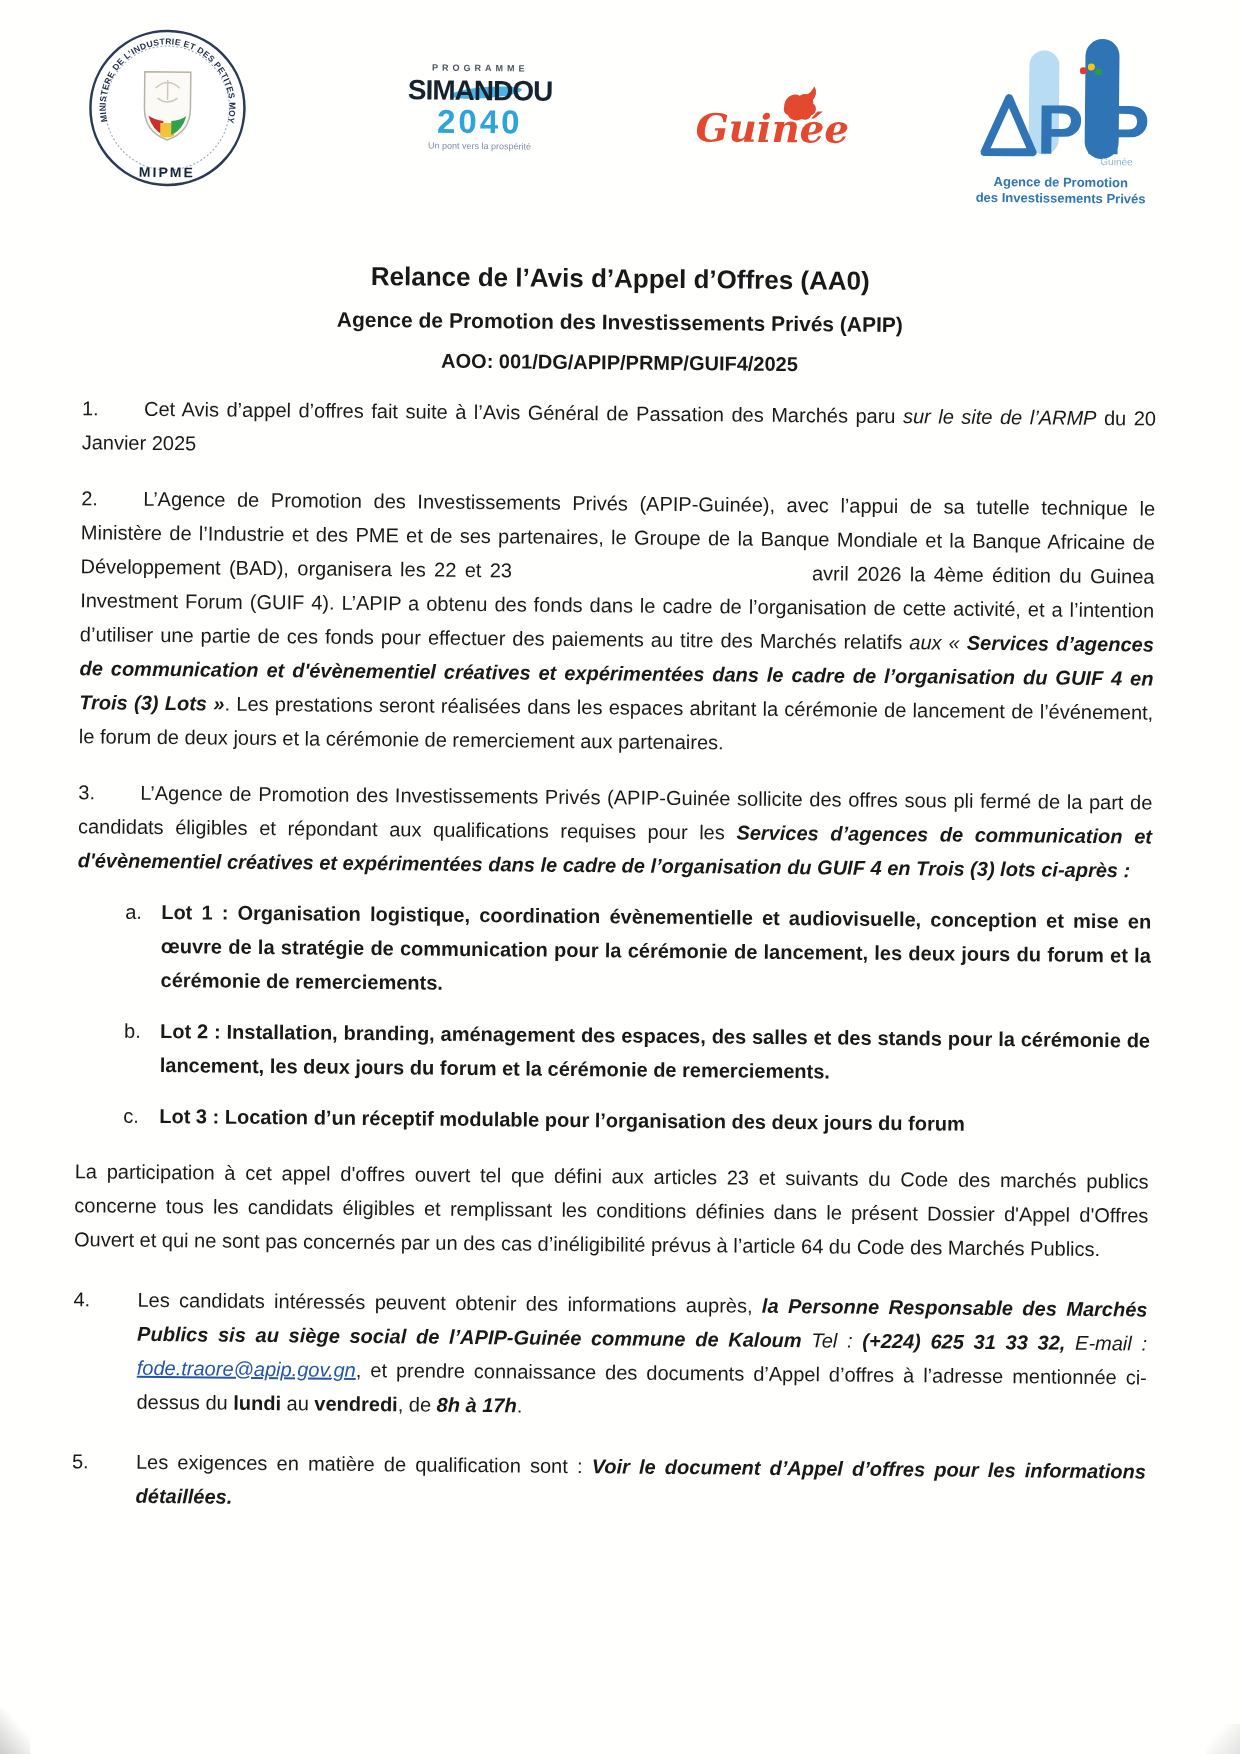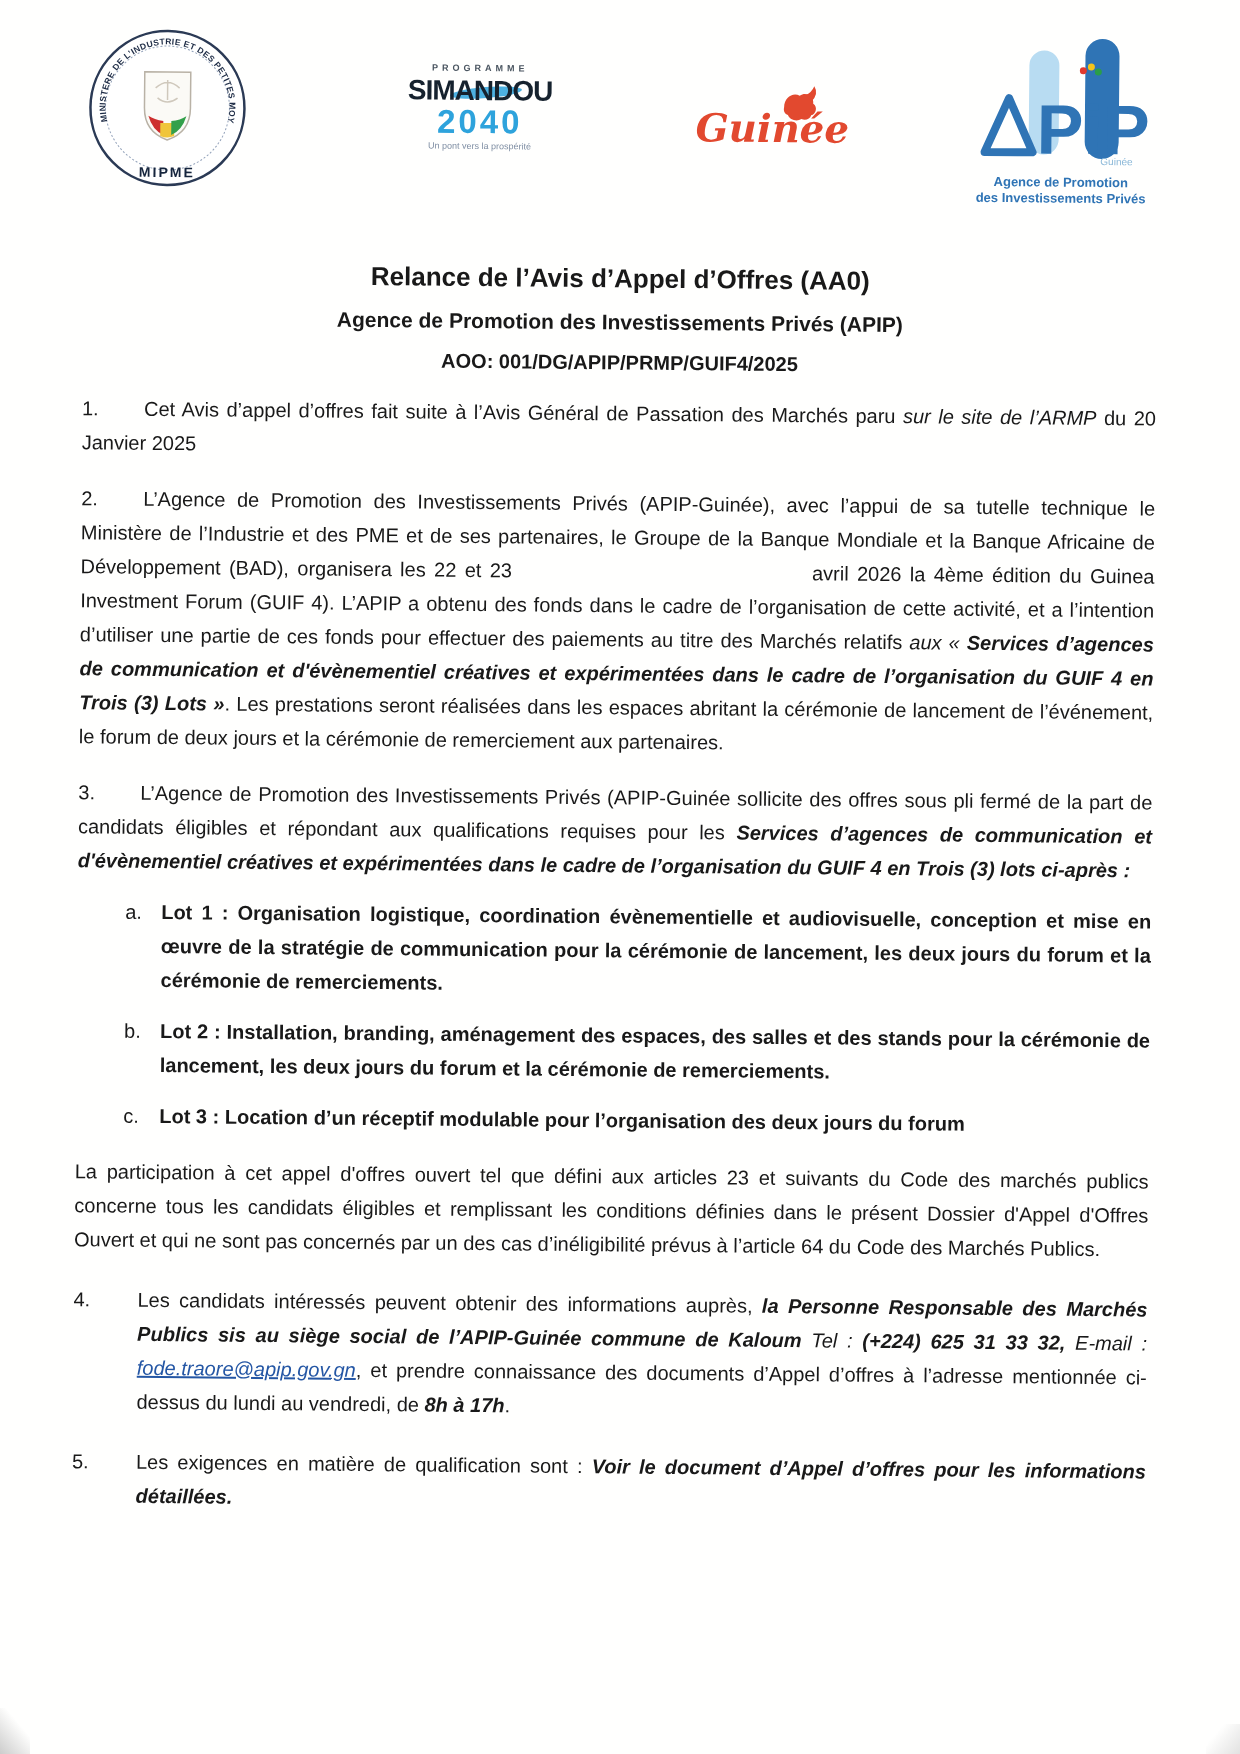--- a/index.html
+++ b/index.html
@@ -28,21 +28,21 @@
   .title-block{text-align:center;margin-top:40px;}
   .doc-title{font-size:26px;font-weight:bold;margin:0;}
   .doc-org{font-size:21px;font-weight:bold;margin:16px 0 0;}
   .doc-ref{font-size:20px;font-weight:bold;margin:17px 0 0;}
 
   
   .body-text{margin-top:12px;font-size:20px;line-height:34px;text-align:justify;}
   p.para{margin:22px 0 0;}
   .num{display:inline-block;width:62px;}
   .it{font-style:italic;}
-  .b{font-weight:normal;margin-top:36px;}
+  .b{font-weight:bold;margin-top:36px;}
   .bi{font-weight:bold;font-style:italic;}
   .spacer-gap{display:inline-block;width:300px;}
   .email-link{color:#2456a4;text-decoration:underline;}
 
   .lots{margin:6px 0 0 48px;}
   .lot{display:flex;margin-top:17px;}
   .lot-marker{flex:none;width:36px;}
   .lot-text{flex:1;font-weight:bold;text-align:justify;}
 
   .hang{display:flex;margin-top:26px;}

